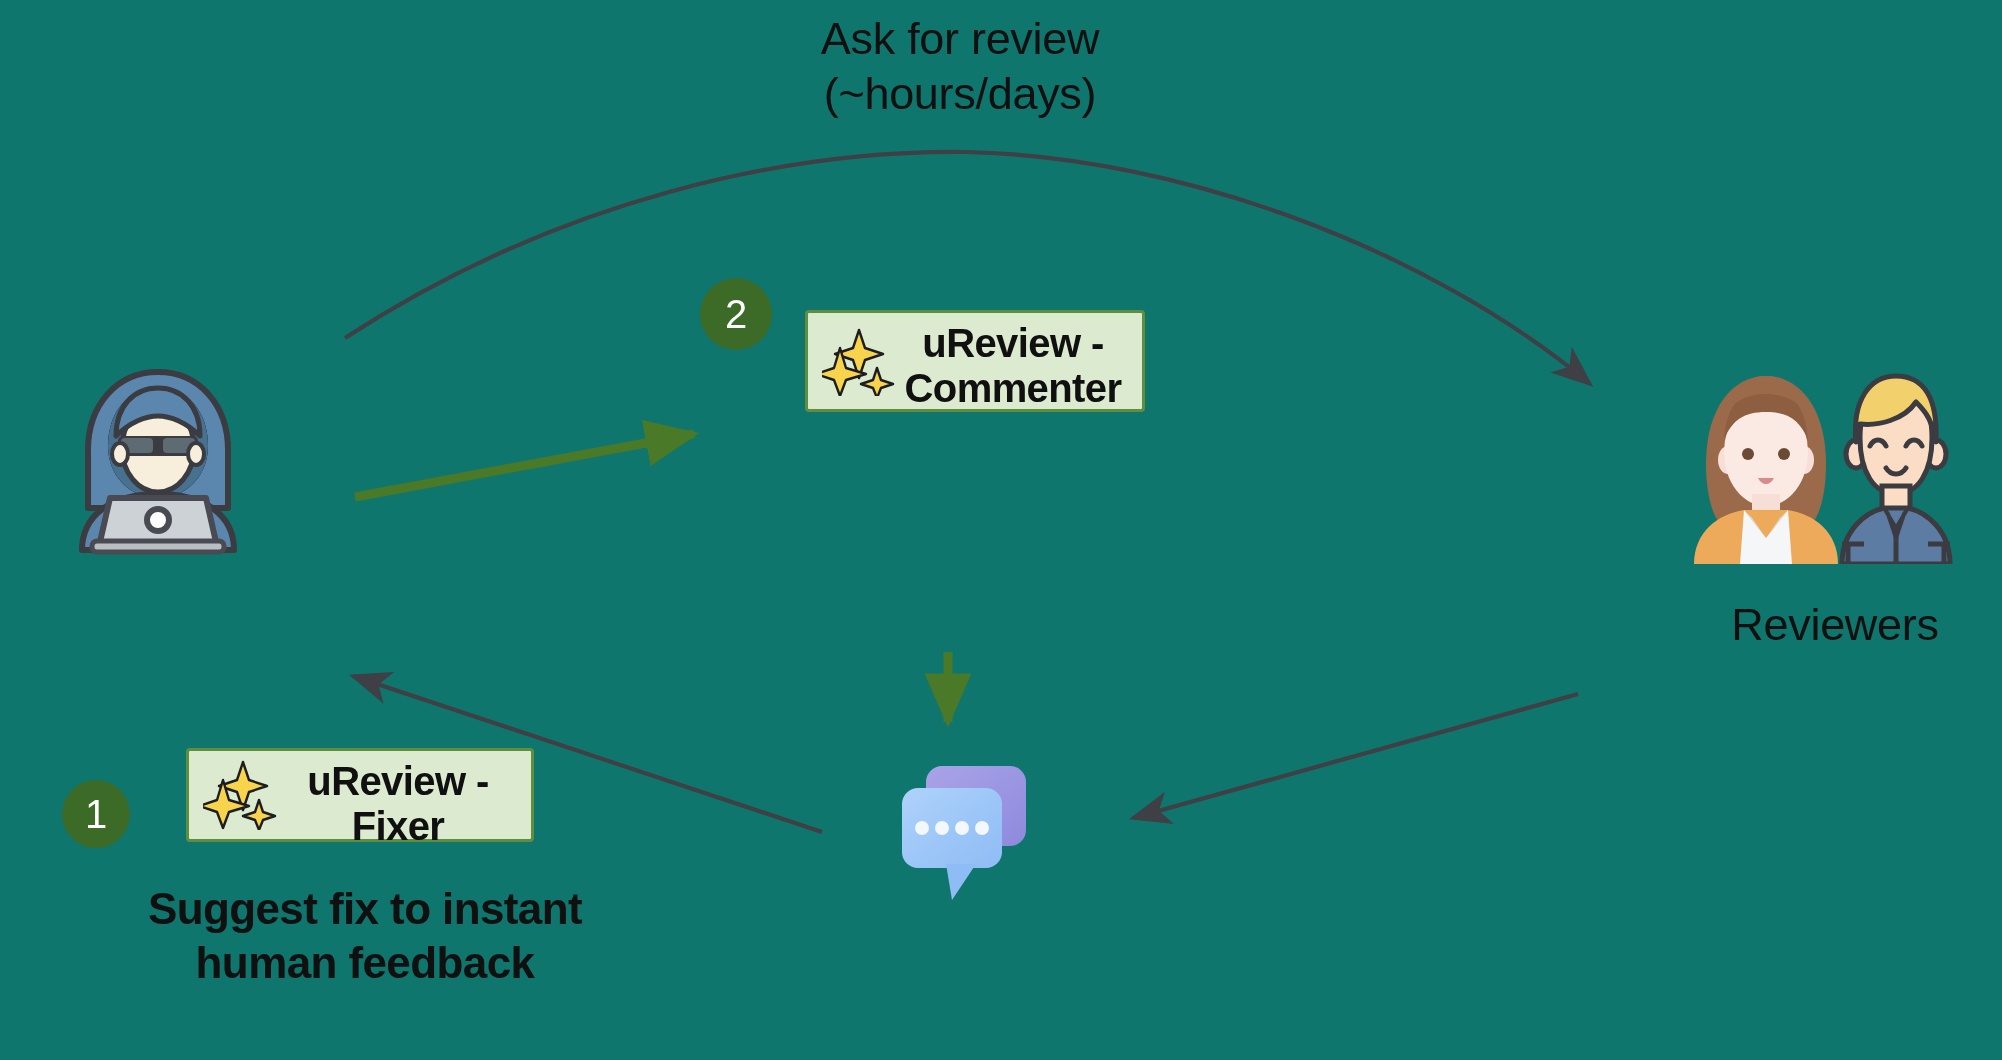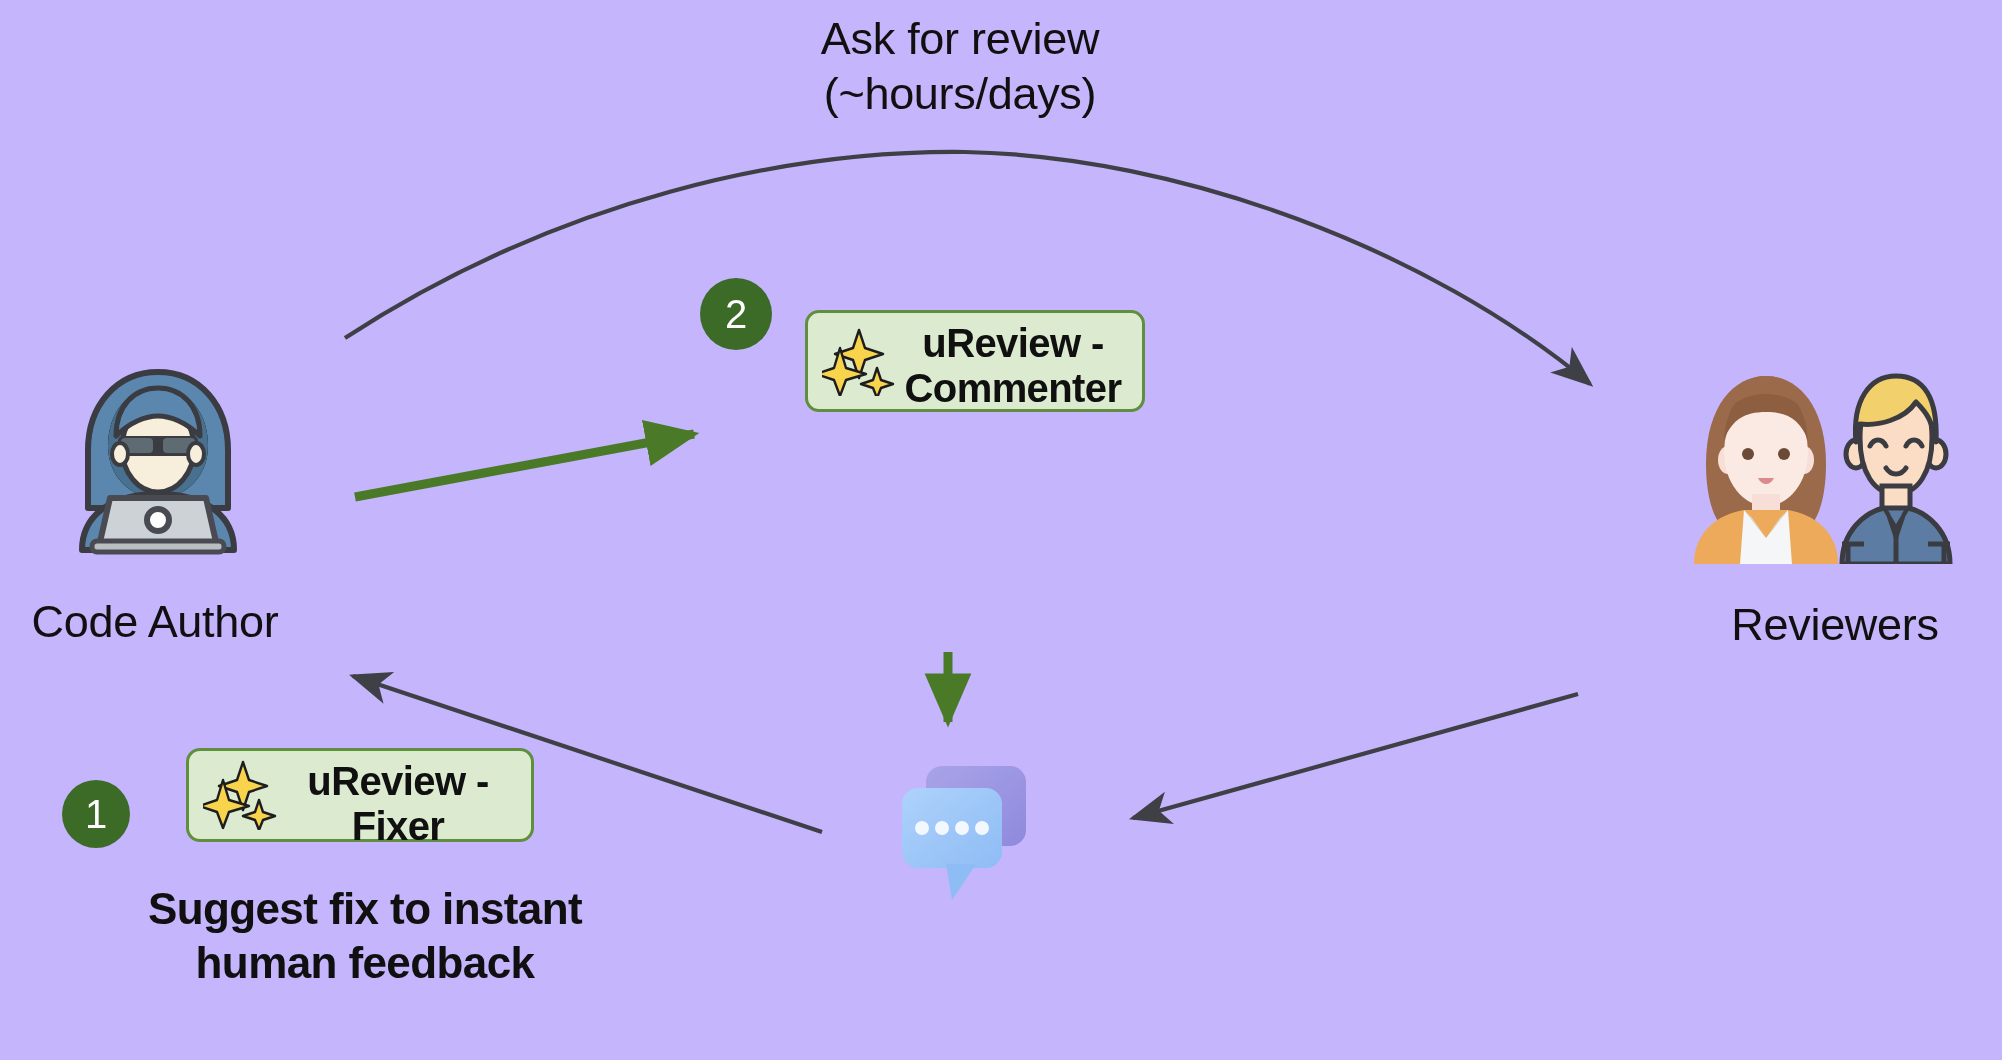--- a/index.html
+++ b/index.html
@@ -8,21 +8,21 @@
     background: #ffffff;
   }
   body {
     font-family: "Liberation Sans", sans-serif;
     -webkit-font-smoothing: antialiased;
   }
   #stage {
     position: relative;
     width: 2002px;
     height: 1060px;
-    background: #c4b5fd;
+    background: #0f766e;
     overflow: hidden;
   }
   #edges {
     position: absolute;
     left: 0;
     top: 0;
     width: 2002px;
     height: 1060px;
     pointer-events: none;
   }
@@ -64,21 +64,21 @@
     font-weight: 500;
     letter-spacing: 0;
   }
 
   
   .badge {
     position: absolute;
     box-sizing: border-box;
     background: #dcead0;
     border: 3px solid #5f8f3e;
-    border-radius: 14px;
+    border-radius: 4px;
     display: flex;
     align-items: center;
     justify-content: flex-start;
   }
   .badge .sparkles {
     position: absolute;
     left: 14px;
     top: 50%;
     transform: translateY(-50%);
     width: 74px;
@@ -157,21 +157,20 @@
 
       <path d="M24 192 C24 158 52 136 100 136 C148 136 176 158 176 192 Z" fill="#5b87ae" stroke="#3b3b42" stroke-width="6" stroke-linejoin="round"></path>
 
       <path d="M52 140 L148 140 L158 184 L42 184 Z" fill="#cdd2d6" stroke="#4a4a52" stroke-width="6" stroke-linejoin="round"></path>
       <circle cx="100" cy="162" r="11" fill="#ffffff" stroke="#4a4a52" stroke-width="6"></circle>
 
       <rect x="34" y="183" width="132" height="11" rx="5" fill="#b9bec3" stroke="#4a4a52" stroke-width="5"></rect>
     </svg>
   </div>
 
-  <div class="txt role-label" style="left:0px; top:595px; width:310px;">Code Author</div>
 
   <div class="avatar" style="left:1688px; top:368px; width:290px; height:196px;">
     <svg viewBox="0 0 290 196" width="290" height="196">
 
       <path d="M18 96 C18 38 46 8 78 8 C110 8 138 38 138 96 C138 130 130 152 120 160 L36 160 C26 152 18 130 18 96 Z" fill="#9b6a4a"></path>
 
       <ellipse cx="40" cy="92" rx="10" ry="14" fill="#f7ded6"></ellipse>
       <ellipse cx="116" cy="92" rx="10" ry="14" fill="#f7ded6"></ellipse>
 
       <ellipse cx="78" cy="84" rx="42" ry="54" fill="#fbeae4"></ellipse>

